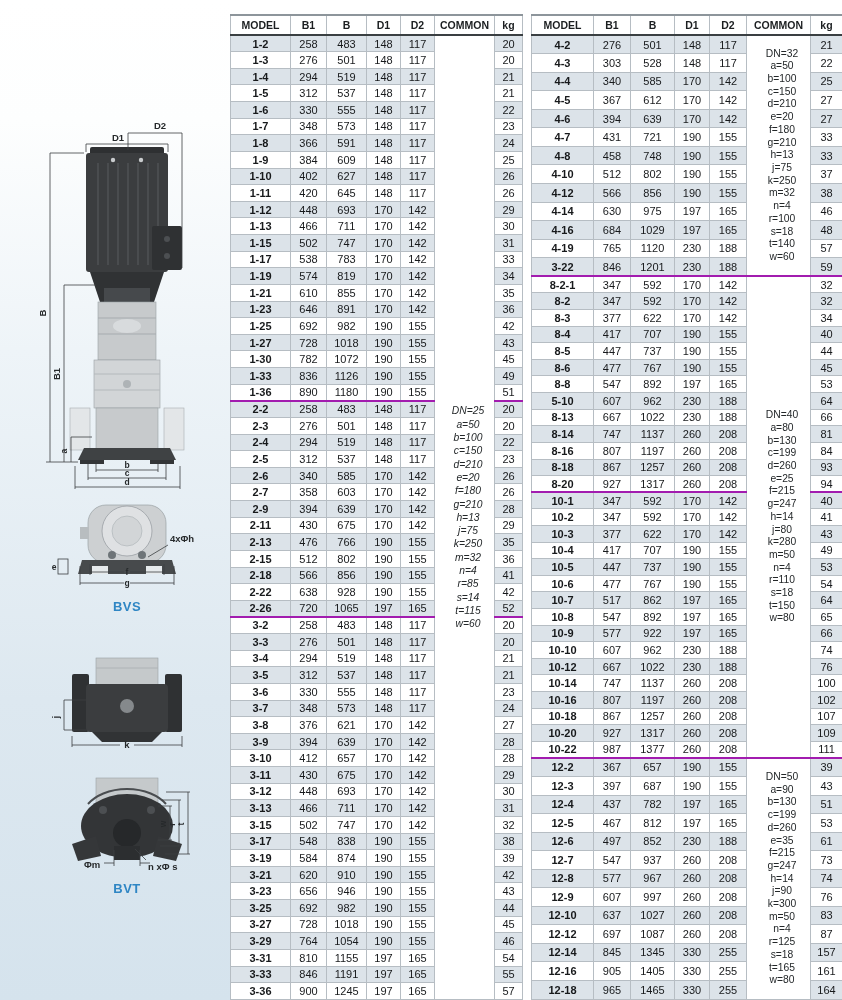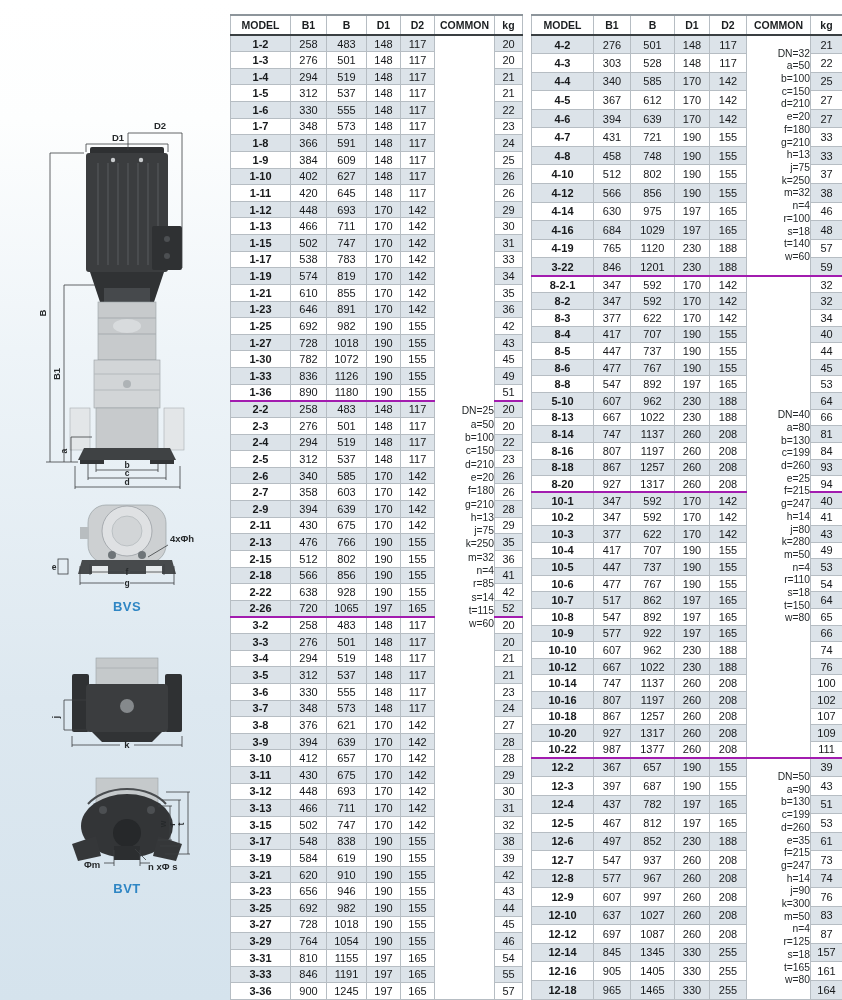--- a/index.html
+++ b/index.html
@@ -22,22 +22,22 @@
   th:first-child{border-left:none;}
   td{padding:0;text-align:center;font-size:11px;color:#17191b;
      border-bottom:1px solid #b6bdc3;border-left:1px solid #b6bdc3;}
   td:first-child{border-left:none;}
   .t-left tbody tr{height:16.6px;border-radius:8px;}
   .t-right tbody tr{height:15px;}
   tr.shade td{background:#dce3e9;}
   tr td.common{background:#fff;}
   tr.group-start td{border-top:2px solid #a21caf;}
   td.model{font-weight:bold;}
-  td.common{vertical-align:middle;text-align:right;padding-left:7px;font-size:10.3px;color:#232729;}
-  .t-left td.common{line-height:13.3px;}
+  td.common{vertical-align:middle;text-align:center;padding-left:7px;font-size:10.3px;color:#232729;}
+  .t-left td.common{line-height:13.3px;font-style:italic;}
   .t-right td.common{line-height:12.7px;}
   td.kg{font-size:11px;}
   
   text{font-family:"Liberation Sans", sans-serif;fill:#26292b;}
   .dim{font-size:9.5px;font-weight:bold;}
   .dim-sm{font-size:8.5px;font-weight:bold;}
   .cap{font-size:13px;font-weight:bold;fill:#2f86c4;letter-spacing:0.5px;}
   .dl{stroke:#3c4043;stroke-width:0.8;fill:none;}
 </style>
 </head>
@@ -640,21 +640,21 @@
             <td class="model">3-17</td>
             <td>548</td>
             <td>838</td>
             <td>190</td>
             <td>155</td>
             <td class="kg">38</td>
           </tr>
           <tr>
             <td class="model">3-19</td>
             <td>584</td>
-            <td>619</td>
+            <td>874</td>
             <td>190</td>
             <td>155</td>
             <td class="kg">39</td>
           </tr>
           <tr class="shade">
             <td class="model">3-21</td>
             <td>620</td>
             <td>910</td>
             <td>190</td>
             <td>155</td>

